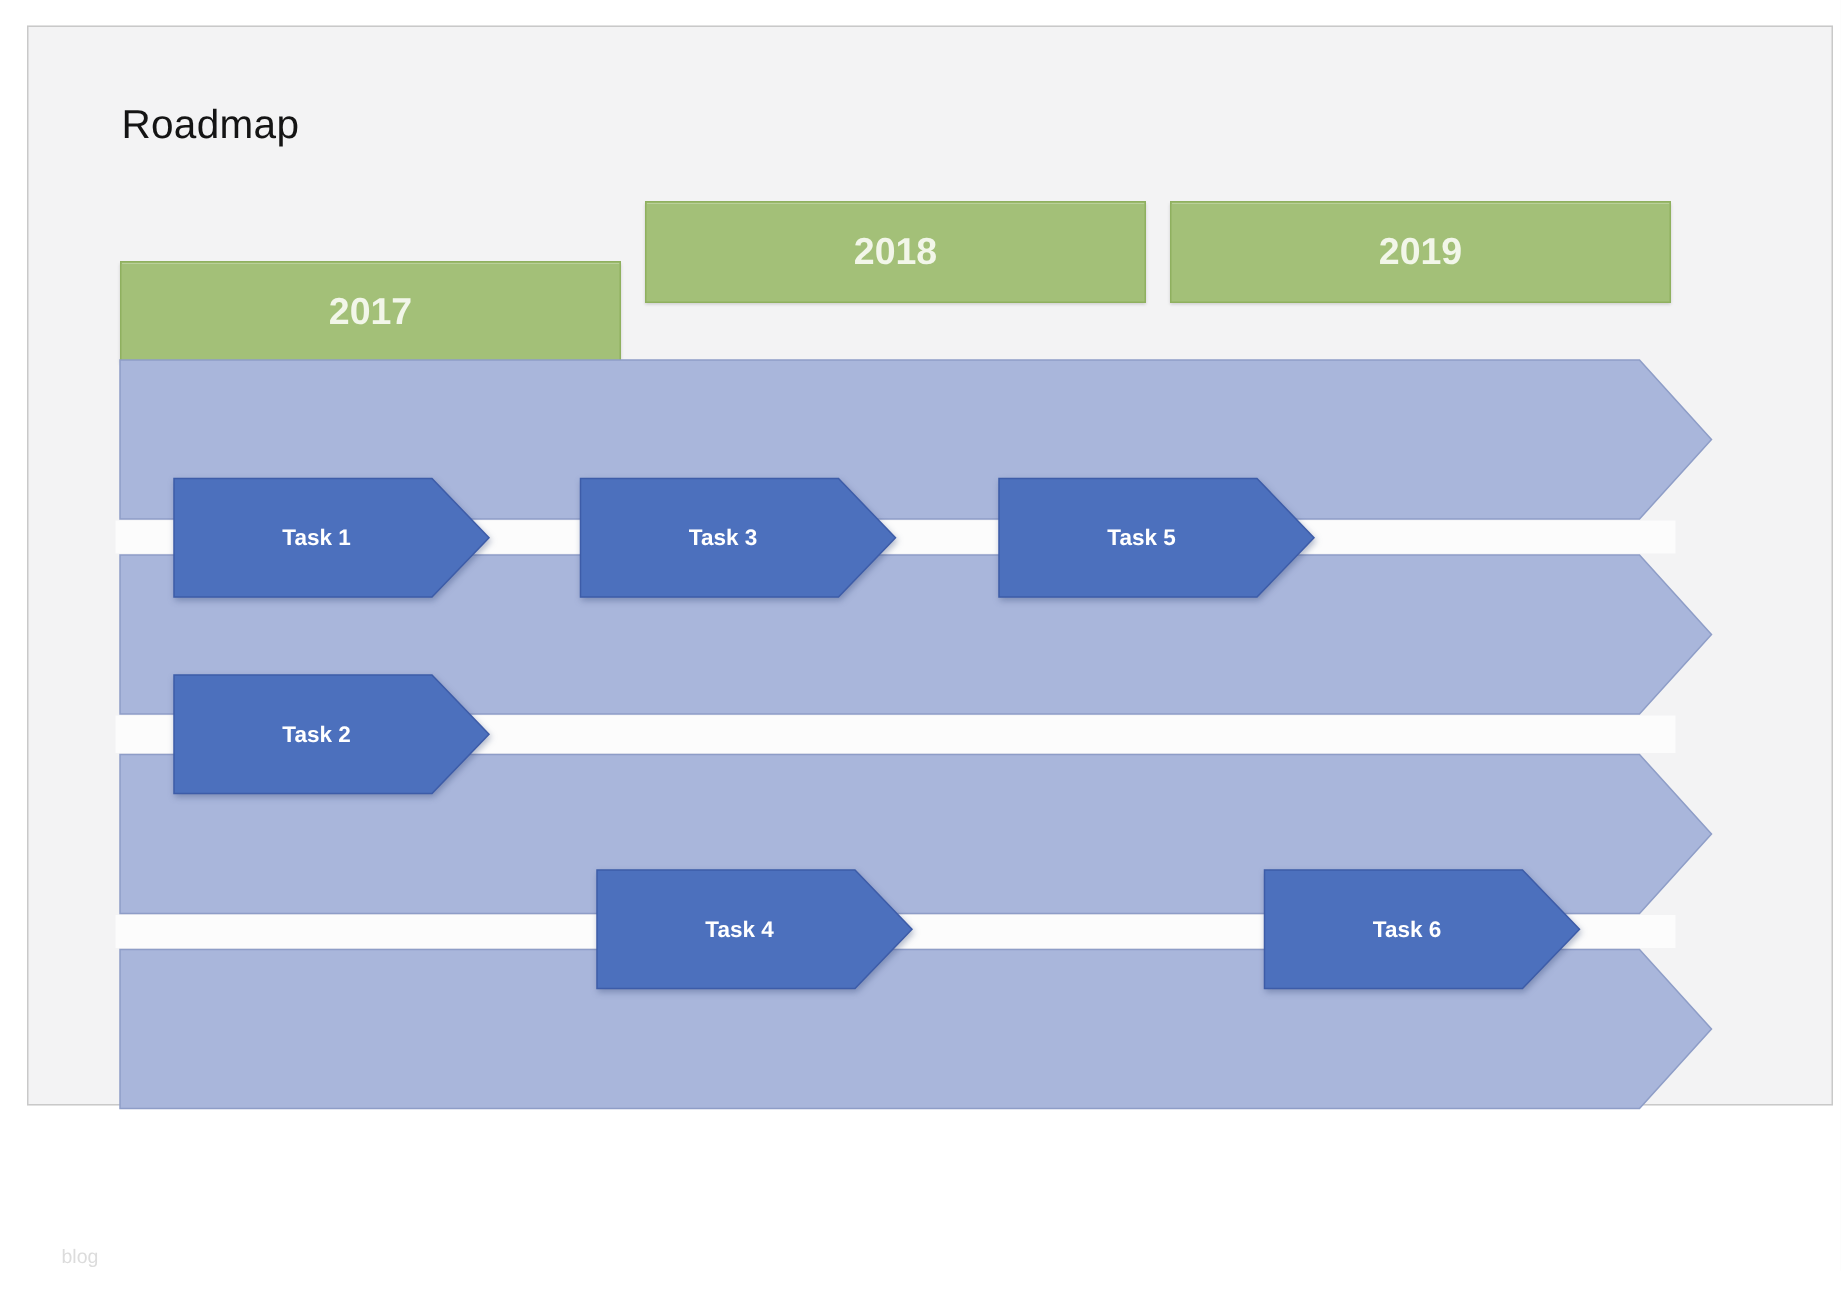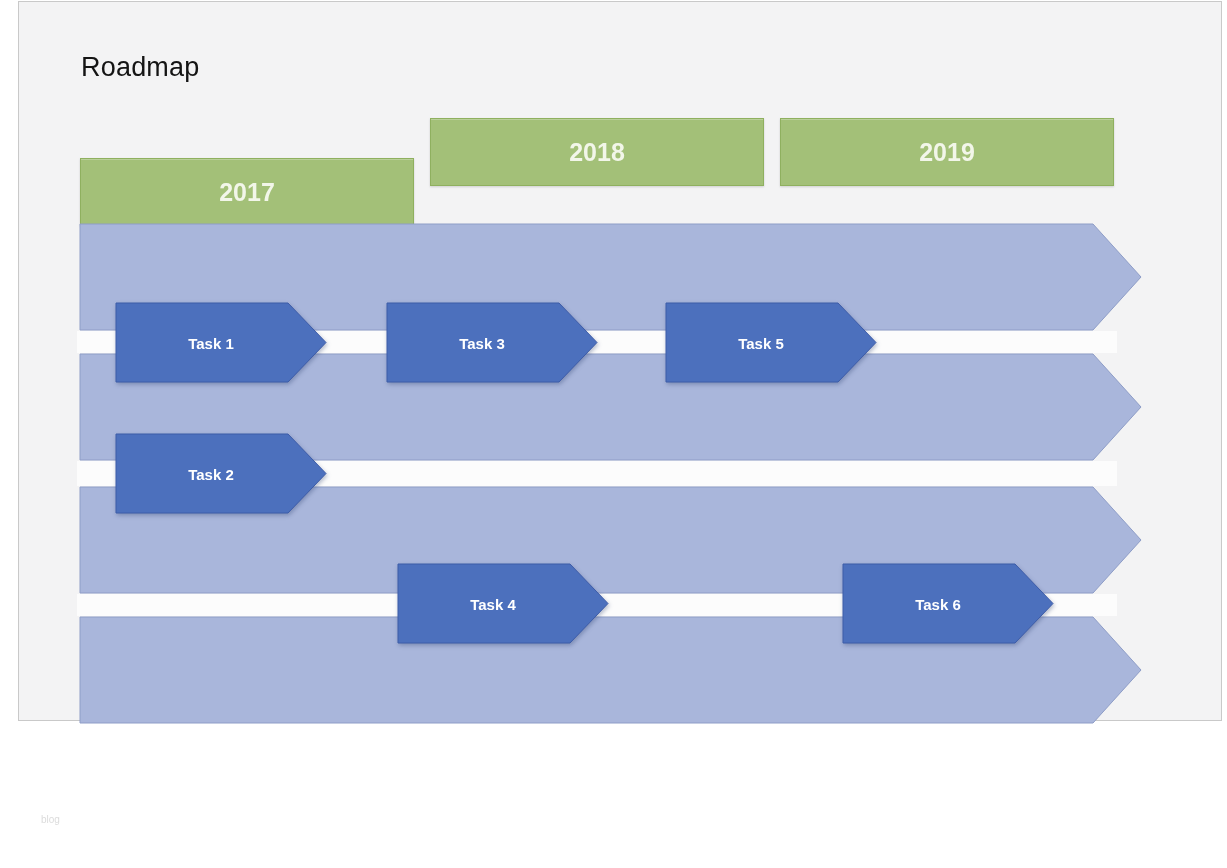--- a/index.html
+++ b/index.html
@@ -11,21 +11,21 @@
   .frame {
     position: relative;
     width: 1227px;
     height: 868px;
     background: #ffffff;
     overflow: hidden;
   }
   .page {
     position: absolute;
     left: 18px;
-    top: 1px;
+    top: 17px;
     width: 1204px;
     height: 720px;
     box-sizing: border-box;
     background: #f3f3f4;
     border: 1px solid #c9c9c9;
   }
   .page-title {
     position: absolute;
     left: 62px;
     top: 50px;
@@ -73,21 +73,21 @@
     font-family: "Liberation Sans", sans-serif;
     font-size: 15px;
     font-weight: 700;
     text-anchor: middle;
     dominant-baseline: central;
   }
   .watermark {
     position: absolute;
     left: 22px;
     top: 812px;
-    font-size: 10px;
+    font-size: 13px;
     color: #dcdcdc;
   }
 </style>
 </head>
 <body>
 
 <div class="frame">
   <div class="page">
 
     <div class="page-title">Roadmap</div>

